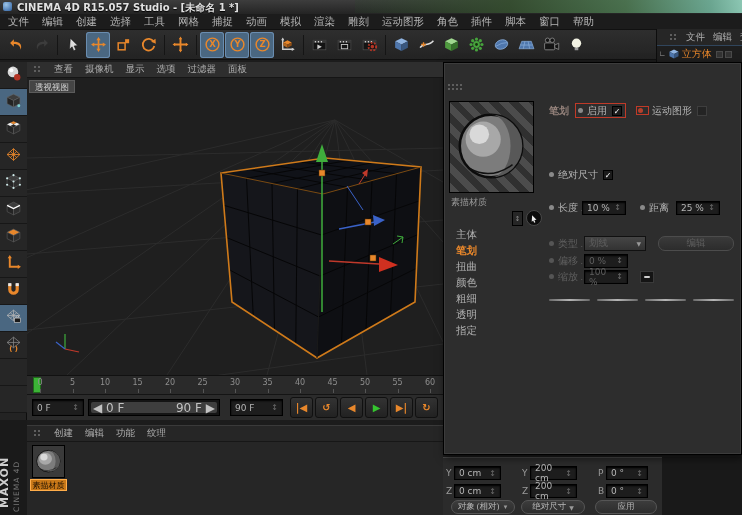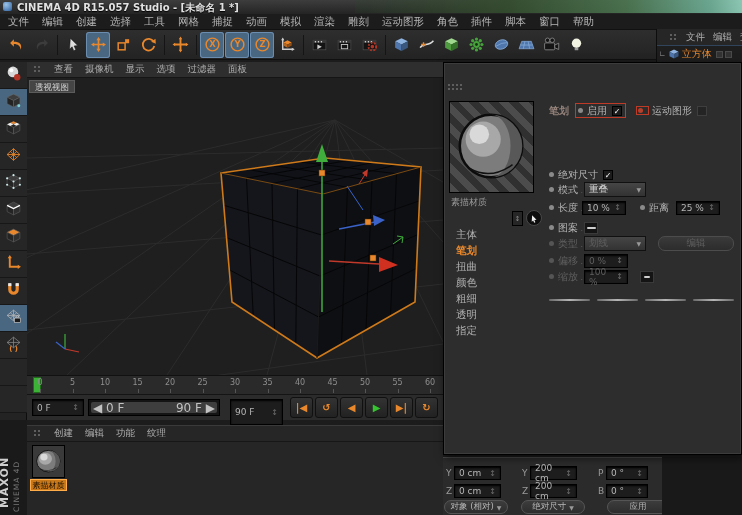--- a/index.html
+++ b/index.html
@@ -573,21 +573,21 @@
   <div class="transport">
     <div class="f" style="left:5px;top:4px;width:52px;height:17px;position:absolute;">
       <span>0 F</span>
       <span class="spin">↕</span>
     </div>
     <div class="range">
       <div class="fillbar"></div>
       <span>◀ 0 F</span>
       <span>90 F ▶</span>
     </div>
-    <div class="f" style="left:203px;top:4px;width:53px;height:26px;position:absolute;">
+    <div class="f" style="left:203px;top:4px;width:53px;height:17px;position:absolute;">
       <span>90 F</span>
       <span class="spin">↕</span>
     </div>
     <div class="tbtns">
 
     <div class="tbtn">
           <span>|◀</span>
         </div>
         <div class="tbtn">
           <span>↺</span>
@@ -661,29 +661,29 @@
     <div class="c-f f" style="left:87px;top:26px;">
         <span>200 cm</span>
         <span class="spin">↕</span>
       </div>
     <span class="c-lab" style="left:155px;top:28px;">B</span>
     <div class="c-f f" style="left:163px;top:26px;width:42px;">
         <span>0 °</span>
         <span class="spin">↕</span>
       </div>
 
-    <div class="c-btn" style="left:1px;top:42px;width:64px;">
+    <div class="c-btn" style="left:8px;top:42px;width:64px;font-family:Liberation Serif, serif;">
       <span>对象 (相对)</span>
         <span class="dd-arrow">▼</span>
     </div>
     <div class="c-btn" style="left:78px;top:42px;width:64px;">
       <span>绝对尺寸</span>
         <span class="dd-arrow">▼</span>
     </div>
-    <div class="c-btn" style="left:164px;top:42px;width:62px;">
+    <div class="c-btn" style="left:152px;top:42px;width:62px;">
       <span>应用</span>
     </div>
   </div>
   <div class="br-empty"></div>
 
   <div class="matwin">
     <div class="mw-grip"></div>
 
     <div class="mat-preview">
         <svg viewBox="0 0 85 92" preserveAspectRatio="none">
@@ -742,51 +742,36 @@
       <span class="chk empty">✓</span>
     </div>
 
 
     <div class="row" style="top:104px;">
       <span class="dot"></span>
       <span>绝对尺寸</span>
       <span class="chk">✓</span>
     </div>
 
-    <div class="row" style="top:119px;">
-      <span class="dot"></span>
-      <span class="leader">模式</span>
-      <div class="dd" style="left:35px;">
-        <span>重叠</span>
-          <span class="dd-arrow">▼</span>
-      </div>
-    </div>
 
     <div class="row" style="top:137px;">
       <span class="dot"></span>
       <span class="leader">长度</span>
       <div class="f" style="left:33px;">
         <span>10 %</span>
           <span class="spin">↕</span>
       </div>
       <span class="dot" style="position:absolute;left:91px;"></span>
       <span style="position:absolute;left:100px;">距离</span>
       <div class="f" style="left:127px;">
         <span>25 %</span>
           <span class="spin">↕</span>
       </div>
     </div>
 
-    <div class="row" style="top:157px;">
-      <span class="dot"></span>
-      <span class="leader">图案</span>
-      <span class="swatch" style="left:35px;">
-          <i></i>
-        </span>
-    </div>
 
     <div class="row gray" style="top:173px;">
       <span class="dot"></span>
       <span class="leader">类型</span>
       <div class="dd gray" style="left:35px;">
         <span>划线</span>
           <span class="dd-arrow">▼</span>
       </div>
       <div class="btn-edit">
           <span>编辑</span>

